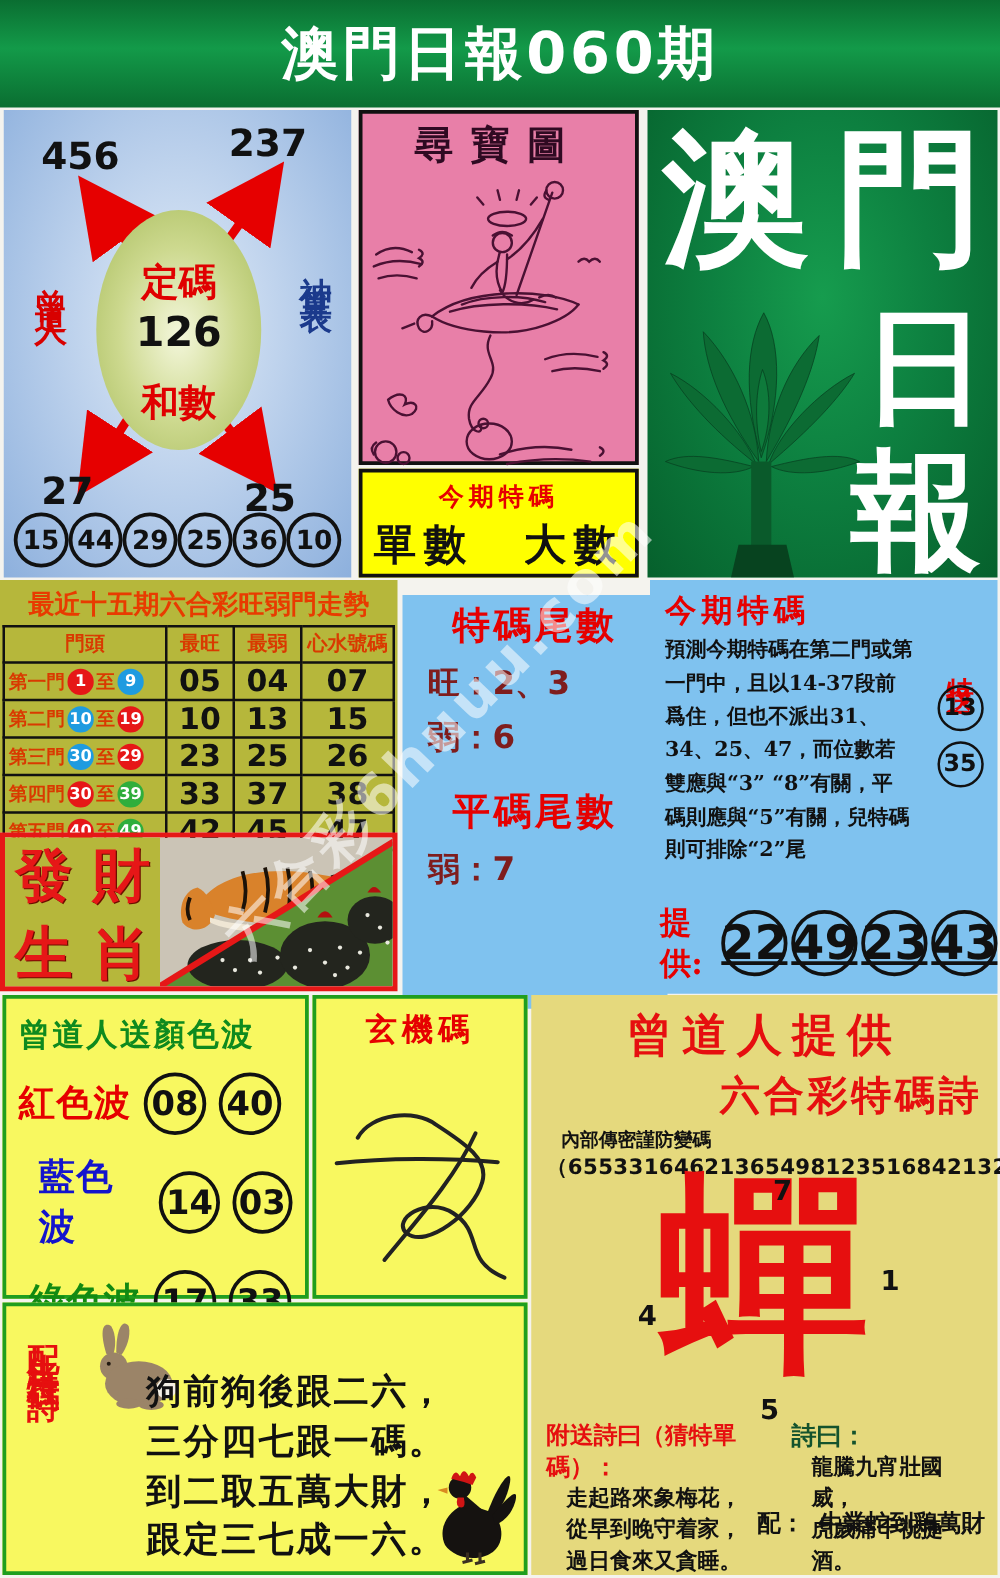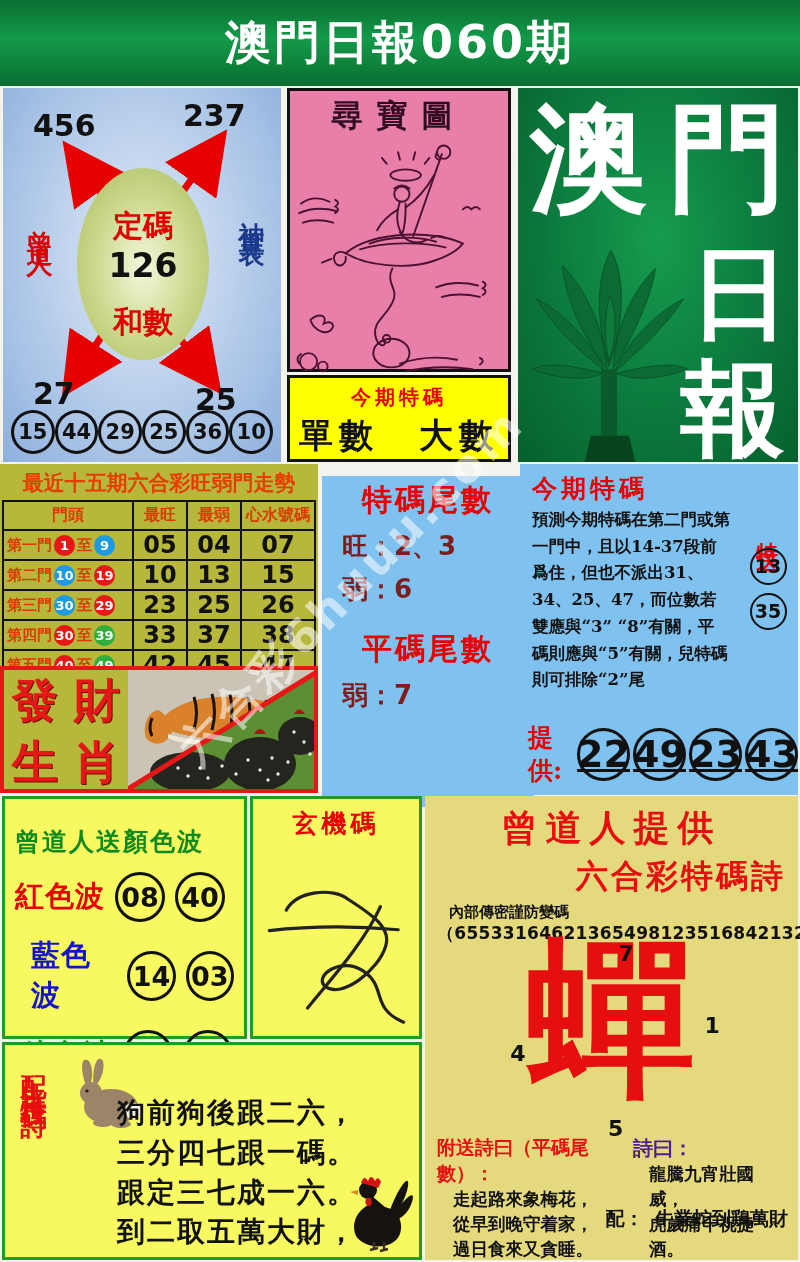--- a/index.html
+++ b/index.html
@@ -76,21 +76,21 @@
     align-items:center;gap:8px;}
   #forecast .side .vt{writing-mode:vertical-rl;color:#e60000;font-size:22px;font-weight:800;
     letter-spacing:8px;}
   #forecast .side .ball{width:33px;height:33px;font-size:19px;border-width:2.5px;}
   #forecast .provide{position:absolute;left:8px;bottom:8px;display:flex;align-items:center;gap:3px;}
   #forecast .provide .pl{color:#e60000;font-size:25px;font-weight:800;}
   #forecast .provide .ball{width:47px;height:47px;font-size:38px;text-decoration:underline;}
 
   
   #waves{left:2px;top:796px;width:245px;height:243px;background:#f8f860;border:3px solid #1f9e1f;
-    padding:26px 10px;}
+    padding:12px 10px;}
   #waves .t{color:#0e8a1e;font-size:25px;font-weight:800;letter-spacing:2px;}
   #waves .row{display:flex;align-items:center;gap:10px;margin-top:14px;}
   #waves .lbl{font-size:29px;font-weight:800;letter-spacing:1px;}
   #waves .ball{width:44px;height:44px;font-size:27px;}
 
   
   #mystery{left:250px;top:796px;width:172px;height:243px;background:#f8f860;border:3px solid #1f9e1f;}
   #mystery .t{text-align:center;color:#e60000;font-size:25px;font-weight:800;letter-spacing:4px;
     margin-top:8px;}
 
@@ -101,21 +101,21 @@
     margin-top:2px;}
   #master .note{color:#111;font-size:15px;font-weight:800;margin:4px 0 0 12px;}
   #master .code{color:#111;font-size:17px;font-weight:800;font-family:"DejaVu Sans",sans-serif;
     letter-spacing:.3px;}
   #master .bigwrap{position:relative;height:188px;}
   #master .bigchar{position:absolute;left:0;right:0;top:-18px;text-align:center;color:#e60f0f;
     font-size:168px;font-weight:900;line-height:1.1;}
   #master .cnum{position:absolute;color:#111;font-size:22px;font-weight:700;}
   #master .cols{display:flex;gap:8px;margin-top:2px;}
   #master .pt-red{color:#e60f0f;font-size:19px;font-weight:800;}
-  #master .pt-blue{color:#4c1d95;font-size:20px;font-weight:800;}
+  #master .pt-blue{color:#14532d;font-size:20px;font-weight:800;}
   #master .pline{color:#111;font-size:17.5px;font-weight:800;line-height:1.42;margin-left:16px;}
   #master .match{position:absolute;right:10px;bottom:28px;color:#111;font-size:19px;font-weight:800;font-family:Liberation Mono, monospace;}
 
   
   #zodiac{left:2px;top:1042px;width:420px;height:218px;background:#f8f860;border:3px solid #1f9e1f;}
   #zodiac .vt{position:absolute;left:12px;top:10px;writing-mode:vertical-rl;color:#e60f0f;
     font-size:26px;font-weight:800;letter-spacing:7px;}
   #zodiac .poem{position:absolute;left:112px;top:48px;}
   #zodiac .poem div{color:#111;font-size:28px;font-weight:800;letter-spacing:2px;line-height:1.42;}
 
@@ -438,21 +438,21 @@
     <div class="code">（65533164621365498123516842132173215）</div>
     <div class="bigwrap">
       <div class="bigchar kai">蟬</div>
       <span class="cnum" style="left:52%;top:-4px">7</span>
       <span class="cnum" style="left:21%;top:96px">4</span>
       <span class="cnum" style="right:19%;top:68px">1</span>
       <span class="cnum" style="left:49%;bottom:-8px">5</span>
     </div>
     <div class="cols">
       <div style="width:55%">
-        <div class="pt-red kai">附送詩曰（平碼尾數）：</div>
+        <div class="pt-red kai">附送詩曰（猜特單碼）：</div>
         <div class="pline kai">走起路來象梅花，</div>
         <div class="pline kai">從早到晚守着家，</div>
         <div class="pline kai">過日食來又貪睡。</div>
       </div>
       <div>
         <div class="pt-blue kai">詩曰：</div>
         <div class="pline kai">龍騰九宵壯國威，</div>
         <div class="pline kai">虎歲痛千祝捷酒。</div>
         <div class="pline kai">蛇報福音九駐門，</div>
 
@@ -472,22 +472,22 @@
         <ellipse cx="48" cy="54" rx="27" ry="18"></ellipse>
         <ellipse cx="40" cy="70" rx="10" ry="4"></ellipse>
         <ellipse cx="58" cy="71" rx="10" ry="4"></ellipse>
       </g>
       <circle cx="70" cy="58" r="8" fill="#f3efe5"></circle>
       <circle cx="24" cy="38" r="1.6" fill="#201810"></circle>
     </svg>
     <div class="poem">
       <div class="kai">狗前狗後跟二六，</div>
       <div class="kai">三分四七跟一碼。</div>
+      <div class="kai">到二取五萬大財，</div>
       <div class="kai">跟定三七成一六。</div>
-      <div class="kai">到二取五萬大財，</div>
     </div>
     <svg class="abs" style="right:6px;bottom:4px" width="75" height="95" viewBox="0 0 75 95">
       <g fill="#151210">
         <path d="M35,45 C20,50 12,65 18,78 C26,90 48,92 58,82 C66,74 64,60 56,52 Z"></path>
         <path d="M52,52 C60,30 72,14 70,28 C68,40 62,50 56,56 Z"></path>
         <path d="M56,54 C68,40 78,30 74,44 C71,54 64,60 58,62 Z"></path>
         <circle cx="30" cy="32" r="9"></circle>
         <path d="M34,38 L48,50 L30,48 Z"></path>
       </g>
       <path d="M23,25 q3,-9 7,-2 q3,-8 7,0 q3,-6 6,1 l-3,6 q-8,-3 -17,-5z" fill="#d01414"></path>

